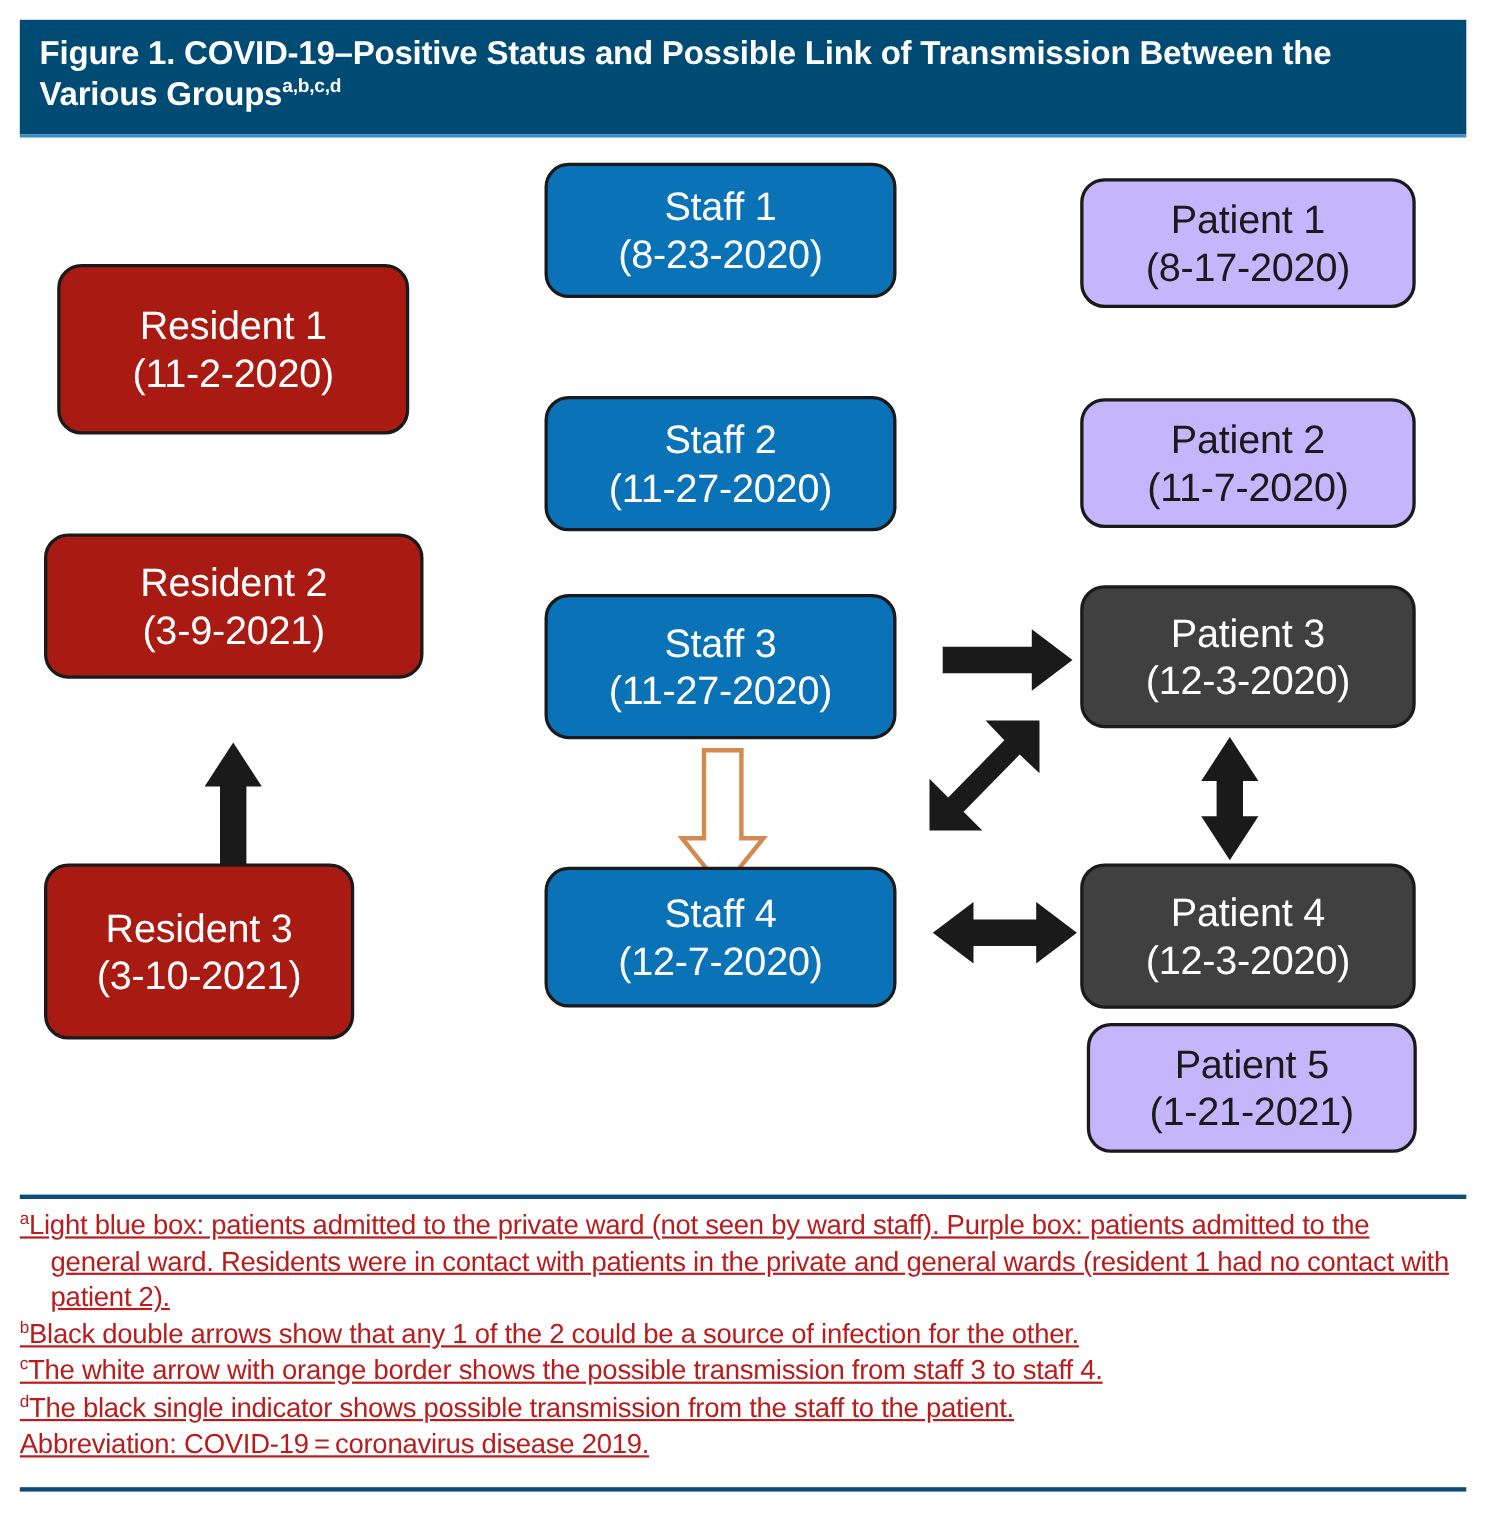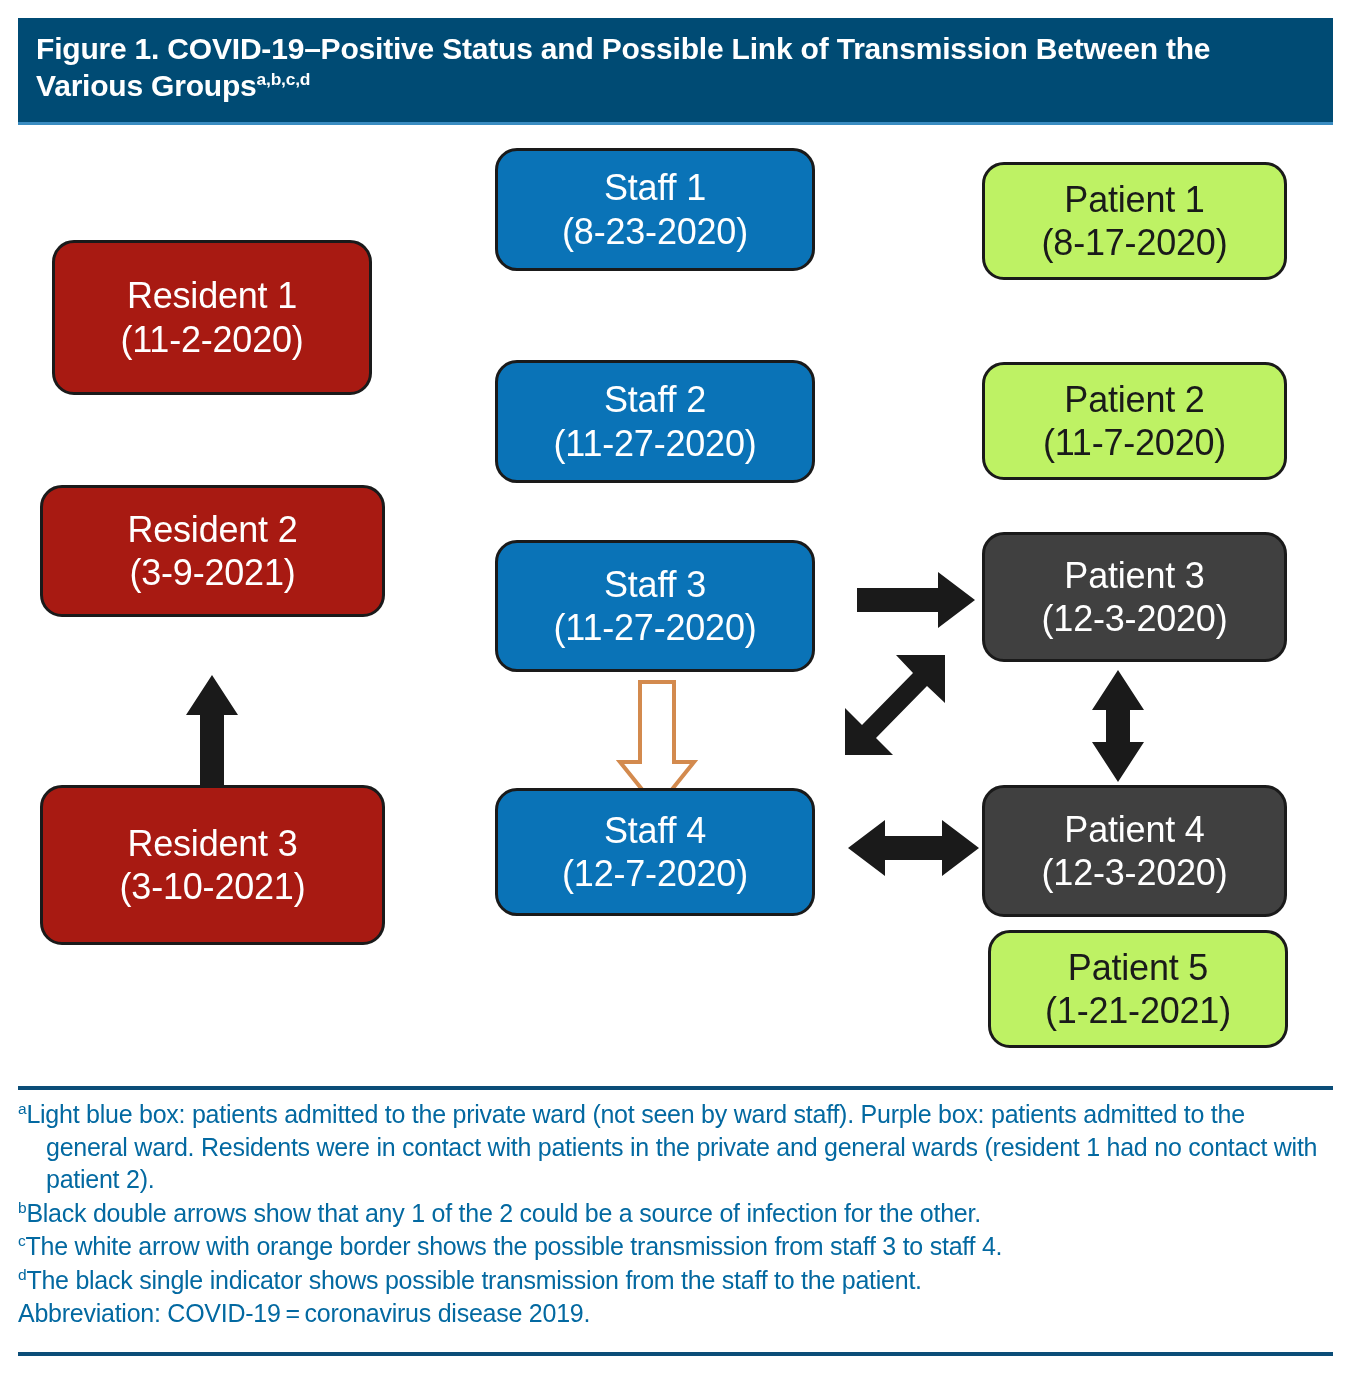--- a/index.html
+++ b/index.html
@@ -83,21 +83,21 @@
 
   .node.resident {
     background: #a81a12;
     color: #ffffff;
   }
   .node.staff {
     background: #0a73b7;
     color: #ffffff;
   }
   .node.patient-light {
-    background: #bef264;
+    background: #c4b5fd;
     color: #1a1a1a;
   }
   .node.patient-mid {
     background: #404040;
     color: #ffffff;
   }
 
   
   #footnote-rule-top {
     position: absolute;
@@ -107,22 +107,23 @@
     height: 4px;
     background: #0b4d78;
   }
   #footnotes {
     position: absolute;
     left: 18px;
     top: 1098px;
     width: 1315px;
     font-size: 25px;
     line-height: 1.30;
-    color: #0369a1;
+    color: #b91c1c;
     letter-spacing: -0.25px;
+    text-decoration: underline;
   }
   #footnotes p {
     margin: 0 0 1px 0;
     text-indent: 0;
   }
   #footnotes p.hang {
     padding-left: 28px;
     text-indent: -28px;
   }
   #footnotes sup {
@@ -178,21 +179,21 @@
   <div class="node resident" style="left:52px; top:110px; width:320px; height:155px;">
     <span class="nm">Resident 1</span>
     <span class="dt">(11-2-2020)</span>
   </div>
 
   <div class="node resident" style="left:40px; top:355px; width:345px; height:132px;">
     <span class="nm">Resident 2</span>
     <span class="dt">(3-9-2021)</span>
   </div>
 
-  <div class="node resident" style="left:40px; top:655px; width:345px; height:160px;">
+  <div class="node resident" style="left:40px; top:655px; width:282px; height:160px;">
     <span class="nm">Resident 3</span>
     <span class="dt">(3-10-2021)</span>
   </div>
 
   <div class="node staff" style="left:495px; top:18px; width:320px; height:123px;">
     <span class="nm">Staff 1</span>
     <span class="dt">(8-23-2020)</span>
   </div>
 
   <div class="node staff" style="left:495px; top:230px; width:320px; height:123px;">

